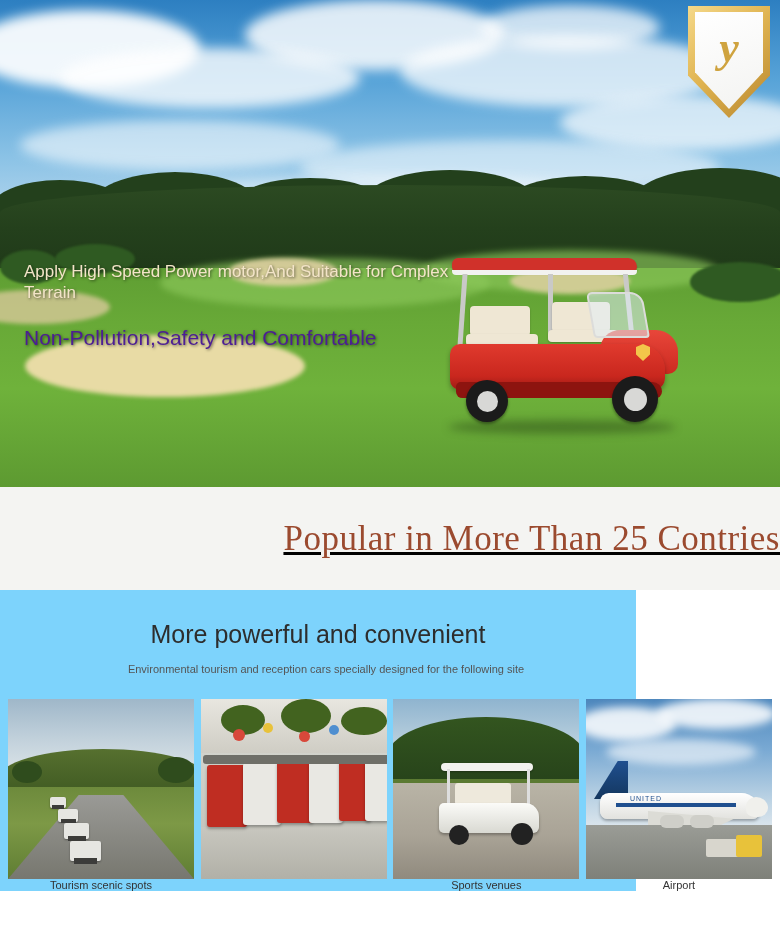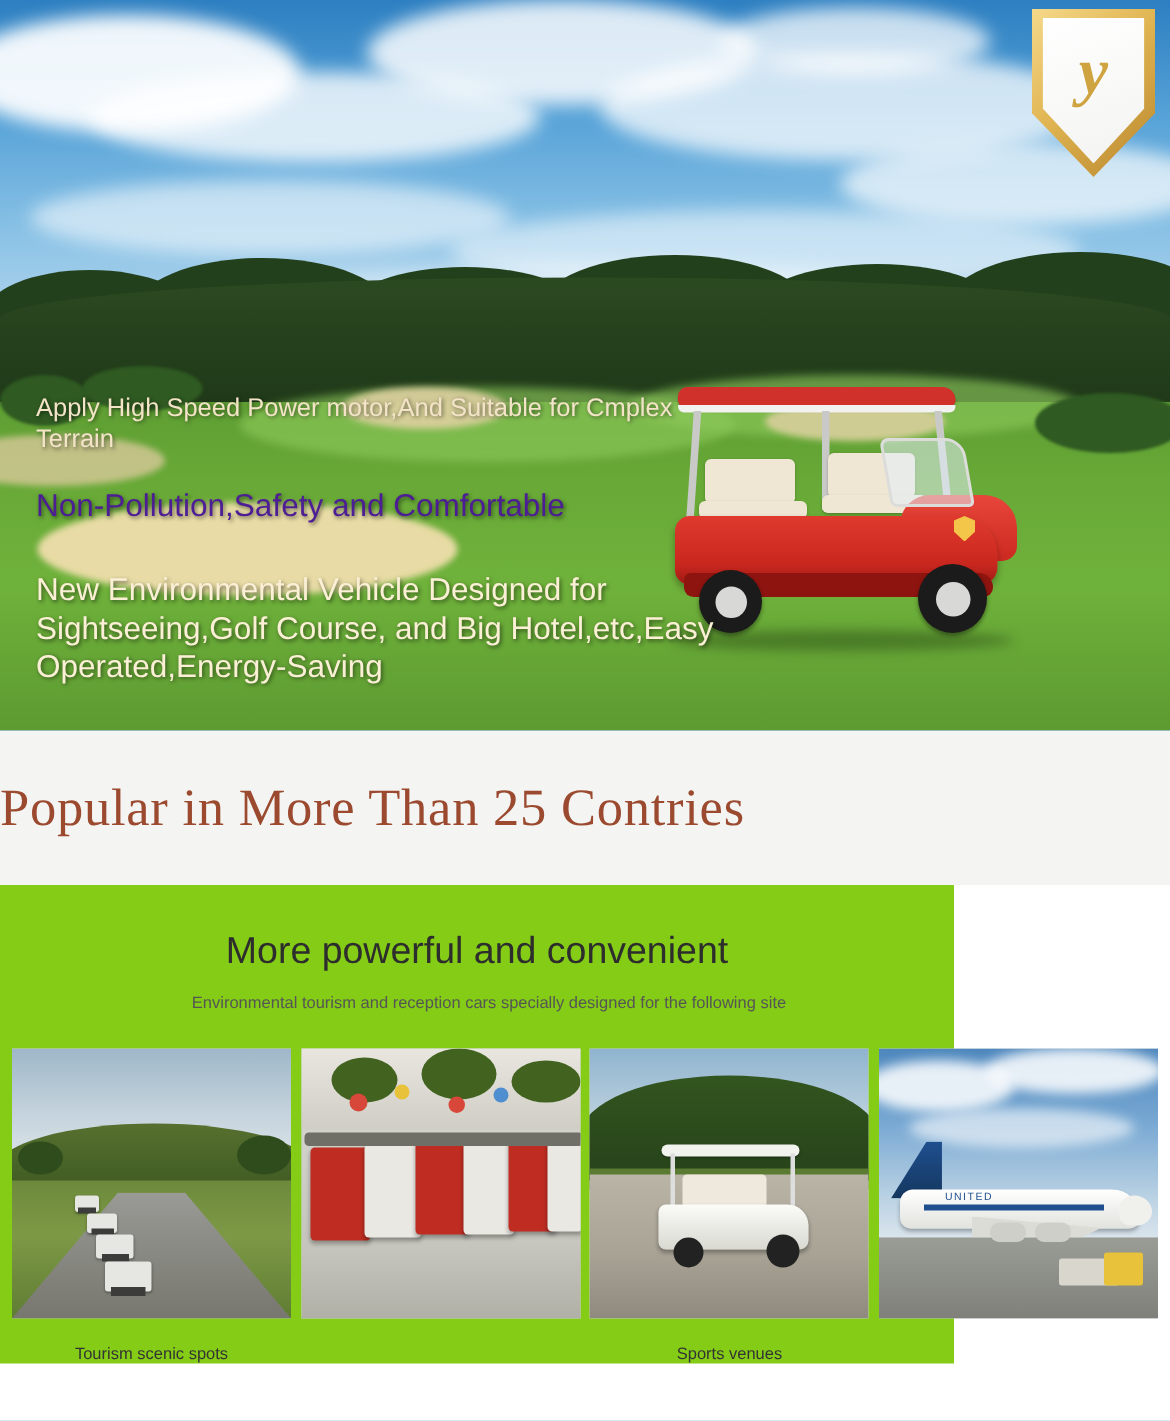--- a/index.html
+++ b/index.html
@@ -253,34 +253,35 @@
     color: #fbf0d6;
   }
 
   
   .popular-bar {
     width: 780px;
     height: 103px;
     background: #f4f4f2;
     display: flex;
     align-items: center;
-    justify-content: flex-start;
+    justify-content: flex-end;
+    text-decoration: underline;
   }
   .popular-title {
     font-family: "Liberation Serif", serif;
     font-size: 35px;
     color: #9b4a2f;
     letter-spacing: .5px;
   }
 
   
   .section {
     width: 636px;
     padding-top: 30px;
-    background: #84cc16;
+    background: #7dd3fc;
     text-align: center;
   }
   .sec-title {
     font-size: 25px;
     color: #2d2d2d;
     font-weight: normal;
     margin: 0 0 14px 0;
   }
   .sec-sub {
     font-size: 11px;
@@ -302,21 +303,20 @@
   .card-img {
     position: relative;
     width: 186px;
     height: 180px;
     overflow: hidden;
     background: #cfd6d8;
   }
   .card-label {
     font-size: 11px;
     color: #333333;
-    padding-top: 18px;
   }
 
   
   .ph1-sky { position:absolute; left:0; top:0; width:186px; height:70px;
     background: linear-gradient(to bottom, #9fb7c9 0%, #c3d2dc 60%, #d8e1e6 100%); }
   .ph1-hill { position:absolute; left:-10px; top:50px; width:210px; height:46px;
     background: linear-gradient(to bottom,#56702f,#3f5a22); border-radius:50% 50% 0 0/30px 30px 0 0; }
   .ph1-field { position:absolute; left:0; top:88px; width:186px; height:92px;
     background: linear-gradient(to bottom,#6d8a3c 0%, #7d9946 40%, #5f7d33 100%); }
   .ph1-road { position:absolute; left:0; top:96px; width:186px; height:84px;
@@ -478,21 +478,20 @@
 
   <div class="shield">
     <div class="shield-outer"></div>
     <div class="shield-inner"></div>
     <div class="shield-y">y</div>
   </div>
 
   <div class="hero-text">
     <div class="ht-line ht-small">Apply High Speed Power motor,And Suitable for Cmplex Terrain</div>
     <div class="ht-line ht-mid">Non-Pollution,Safety and Comfortable</div>
-    <div class="ht-line ht-big">New Environmental Vehicle Designed for Sightseeing,Golf Course, and Big Hotel,etc,Easy Operated,Energy-Saving</div>
   </div>
 </div>
 
 <div class="popular-bar">
   <div class="popular-title">Popular in More Than 25 Contries</div>
 </div>
 
 <div class="section">
   <h2 class="sec-title">More powerful and convenient</h2>
   <p class="sec-sub">Environmental tourism and reception cars specially designed for the following site</p>
@@ -569,16 +568,17 @@
         <div class="ph4-fuse"></div>
         <div class="ph4-nose"></div>
         <div class="ph4-stripe"></div>
         <div class="ph4-text">UNITED</div>
         <div class="ph4-wing"></div>
         <div class="ph4-eng ph4-e1"></div>
         <div class="ph4-eng ph4-e2"></div>
         <div class="ph4-truck"></div>
         <div class="ph4-truck2"></div>
       </div>
+      <div class="card-label">Airport</div>
     </div>
 
   </div>
 </div>
 
 </body></html>

